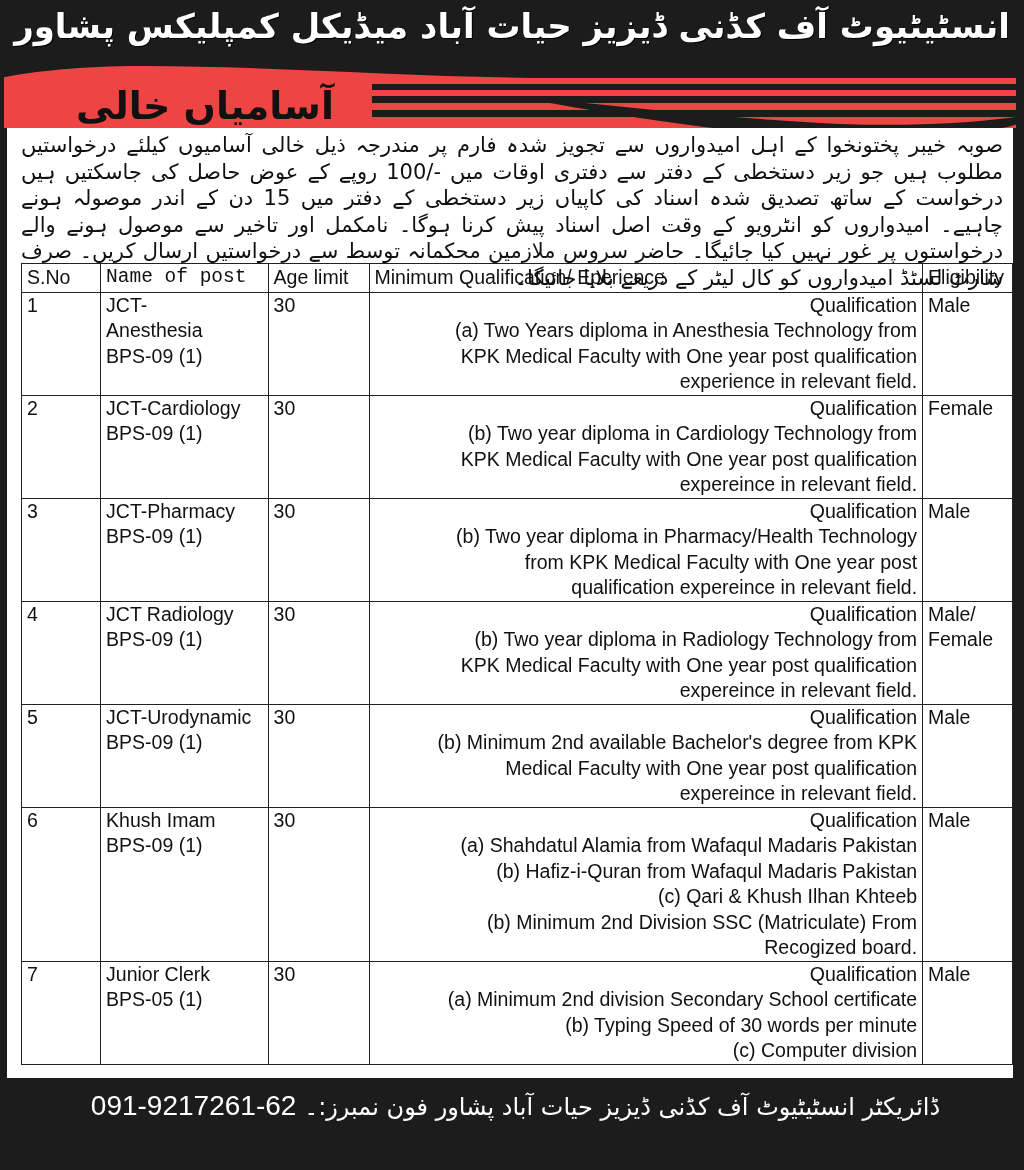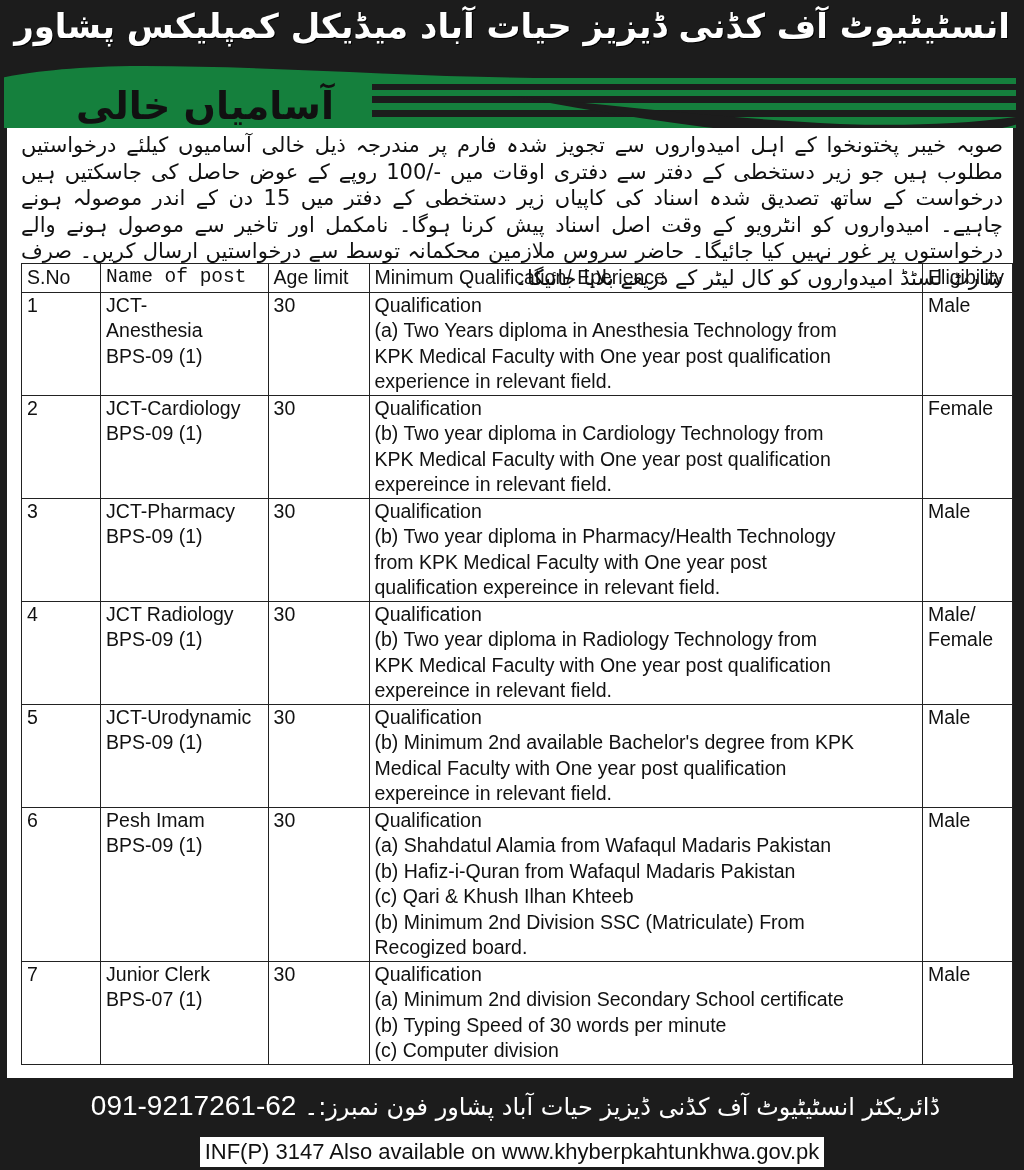--- a/index.html
+++ b/index.html
@@ -1,20 +1,20 @@
 <!DOCTYPE html>
 <html><head>
 <meta charset="utf-8">
 <style>
   html, body { margin: 0; padding: 0; background: #1c1c1c; }
   body { width: 1024px; height: 1170px; position: relative; overflow: hidden;
          font-family: "Liberation Sans", sans-serif; color: #111; }
 
   
-  .banner { position: absolute; left: 0; top: 0; width: 1024px; height: 140px; background: #15803d; }
+  .banner { position: absolute; left: 0; top: 0; width: 1024px; height: 140px; background: #ef4444; }
   .banner svg { position: absolute; left: 0; top: 0; }
   .org-title { position: absolute; left: 0; right: 0; top: 6px; text-align: center;
                direction: rtl; color: #fff; font-family: "DejaVu Sans", sans-serif;
                font-weight: bold; font-size: 34px; letter-spacing: 1px;
                text-shadow: 1px 1px 0 #000; }
   .vacancy-title { position: absolute; left: 40px; top: 84px; width: 330px; text-align: center;
                    direction: rtl; font-family: "DejaVu Sans", sans-serif;
                    font-weight: bold; font-size: 38px; color: #111; }
 
   
@@ -29,21 +29,21 @@
   table.posts { position: absolute; left: 14px; top: 135px; width: 992px;
                 border-collapse: collapse; font-size: 19.5px; line-height: 25.5px; }
   table.posts th, table.posts td { border: 1.5px solid #222; vertical-align: top;
                 padding: 0 5px; text-align: left; font-weight: normal; }
   table.posts th { padding-top: 1px; padding-bottom: 1px; }
   .c-sno { width: 69px; }
   .c-name { width: 157px; font-family: Liberation Mono, monospace; }
   .c-age { width: 92px; }
   .c-qual { width: 545px; }
   .c-elig { width: 79px; }
-  .qual-line { display: block; white-space: nowrap; }
+  .qual-line { display: block; white-space: nowrap; text-align: right; }
   .name-line { display: block; white-space: nowrap; }
 
   
   .footer { position: absolute; left: 0; top: 1078px; width: 1024px; height: 92px; background: #1c1c1c; }
   .contact { position: absolute; left: 0; right: 0; top: 12px; text-align: center; color: #fff;
              font-size: 28px; font-family: "Liberation Sans", sans-serif; padding-left: 7px; }
   .contact .urdu { font-family: "DejaVu Sans", sans-serif; direction: rtl; unicode-bidi: embed; font-size: 24px; }
   .inf-box { position: absolute; left: 200px; top: 59px; width: 624px; height: 30px; background: #fff;
              text-align: center; font-size: 22px; line-height: 30px; color: #111;
              font-family: "Liberation Sans", sans-serif; }
@@ -171,42 +171,42 @@
           <span class="qual-line">expereince in relevant field.</span>
         </td>
         <td>
           <span class="name-line">Male</span>
         </td>
       </tr>
 
       <tr>
         <td>6</td>
         <td>
-          <span class="name-line">Pesh Imam</span>
+          <span class="name-line">Khush Imam</span>
           <span class="name-line">BPS-09 (1)</span>
         </td>
         <td>30</td>
         <td>
           <span class="qual-line">Qualification</span>
           <span class="qual-line">(a) Shahdatul Alamia from Wafaqul Madaris Pakistan</span>
           <span class="qual-line">(b) Hafiz-i-Quran from Wafaqul Madaris Pakistan</span>
           <span class="qual-line">(c) Qari &amp; Khush Ilhan Khteeb</span>
           <span class="qual-line">(b) Minimum 2nd Division SSC (Matriculate) From</span>
           <span class="qual-line">Recogized board.</span>
         </td>
         <td>
           <span class="name-line">Male</span>
         </td>
       </tr>
 
       <tr>
         <td>7</td>
         <td>
           <span class="name-line">Junior Clerk</span>
-          <span class="name-line">BPS-07 (1)</span>
+          <span class="name-line">BPS-05 (1)</span>
         </td>
         <td>30</td>
         <td>
           <span class="qual-line">Qualification</span>
           <span class="qual-line">(a) Minimum 2nd division Secondary School certificate</span>
           <span class="qual-line">(b) Typing Speed of 30 words per minute</span>
           <span class="qual-line">(c) Computer division</span>
         </td>
         <td>
           <span class="name-line">Male</span>
@@ -214,16 +214,13 @@
       </tr>
     </tbody>
   </table>
 </div>
 
 <div class="footer">
   <div class="contact">
     <span>091-9217261-62</span>
     <span class="urdu">ڈائریکٹر انسٹیٹیوٹ آف کڈنی ڈیزیز حیات آباد پشاور فون نمبرز:۔</span>
   </div>
-  <div class="inf-box">
-    <span>INF(P) 3147 Also available on www.khyberpkahtunkhwa.gov.pk</span>
-  </div>
 </div>
 
 </body></html>

